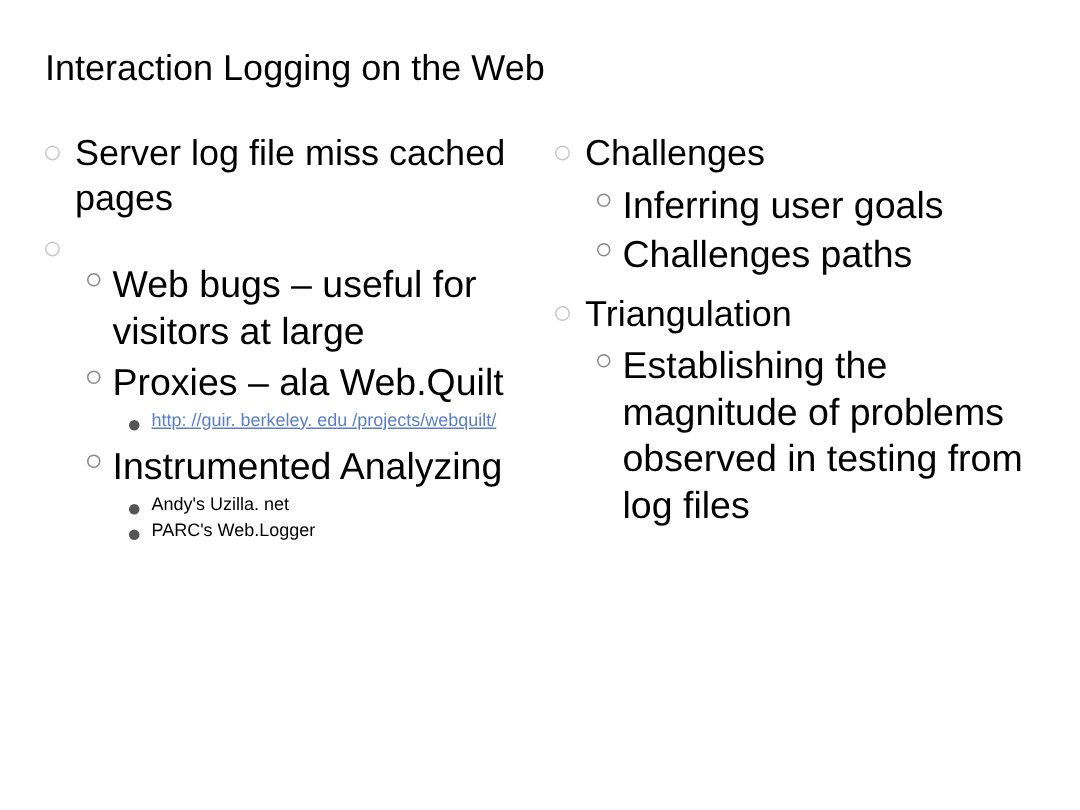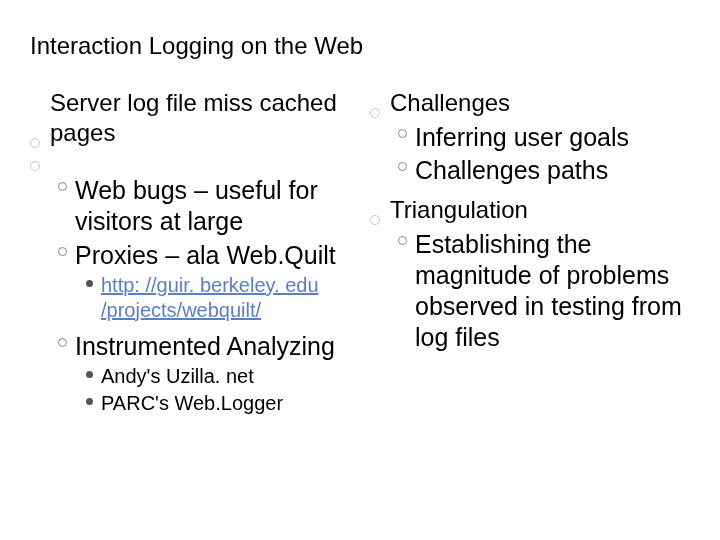--- a/index.html
+++ b/index.html
@@ -18,21 +18,21 @@
   }
   .columns {
     display: flex;
     gap: 20px;
   }
   .col {
     flex: 1;
   }
   .bullet-row {
     display: flex;
-    align-items: flex-end;
+    align-items: flex-start;
     margin-bottom: 4px;
   }
   .dot-l1 {
     width: 10px; height: 10px;
     border: 1.5px solid #c9c9c9;
     border-radius: 50%;
     flex-shrink: 0;
     margin-top: 9px;
     margin-right: 10px;
     background: #fff;
@@ -68,21 +68,21 @@
   }
   .disc {
     width: 7px; height: 7px;
     background: #555;
     border-radius: 50%;
     flex-shrink: 0;
     margin-top: 7px;
     margin-right: 8px;
   }
   .txt-l3 {
-    font-size: 20px;
+    font-size: 12px;
     line-height: 1.25;
   }
   .link {
     color: #5b7fc7;
     text-decoration: underline;
   }
   .spacer { height: 6px; }
 </style>
 </head>
 <body>

